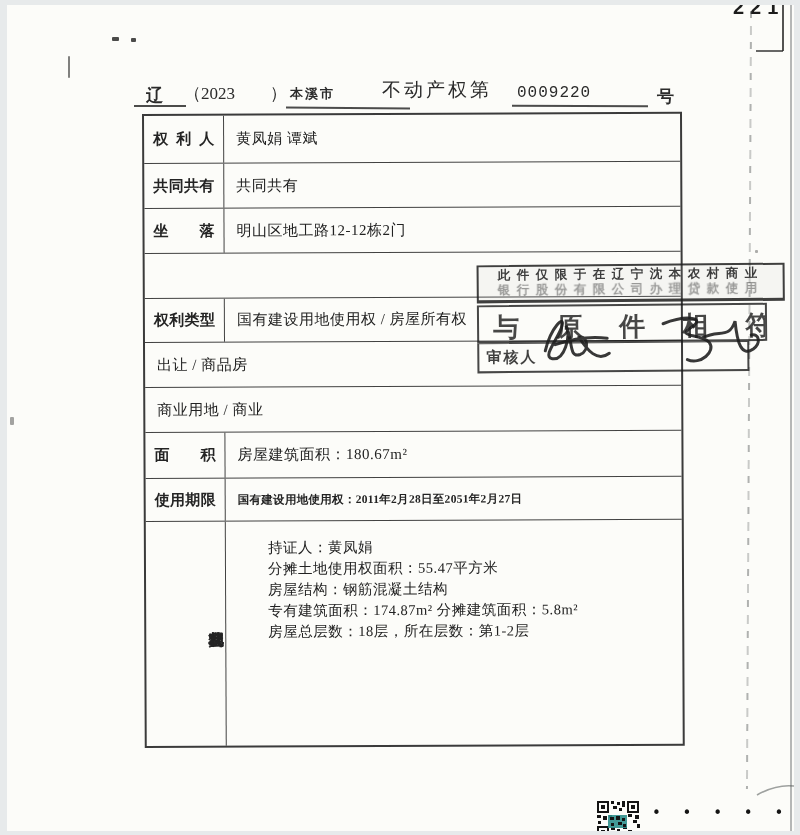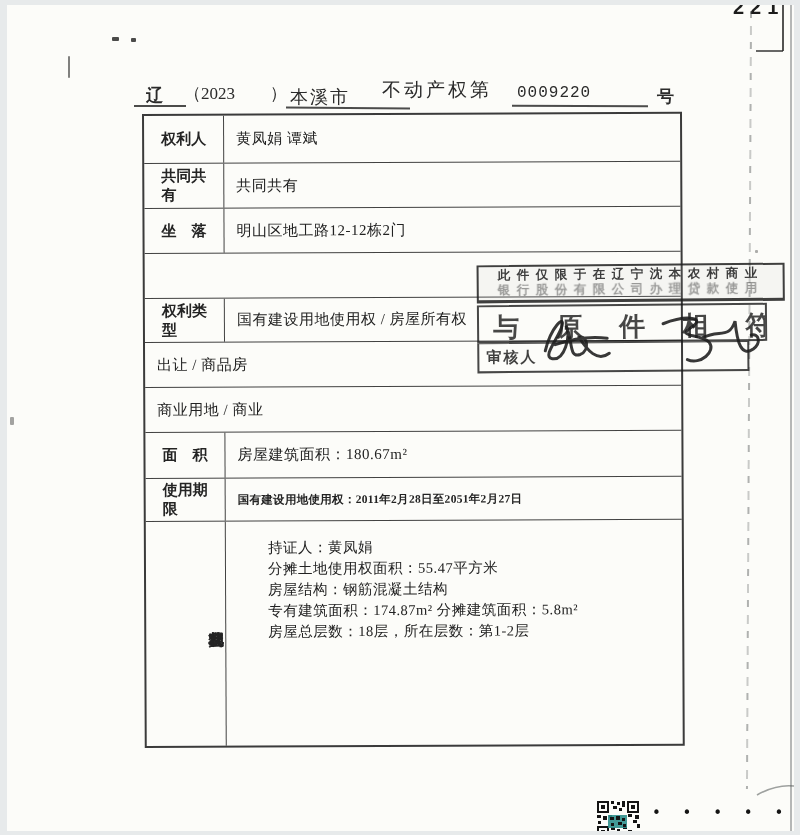--- a/index.html
+++ b/index.html
@@ -29,40 +29,40 @@
     transform:rotate(.3deg);
   }
   .edge-line{position:absolute;left:783px;top:0;width:2px;height:831px;background:rgba(95,100,100,.45);}
   .speck{position:absolute;background:rgba(30,30,30,.8);border-radius:1px;}
   .curl{position:absolute;left:748px;top:770px;}
   
   .hdr{position:absolute;white-space:nowrap;}
   .hdr-province{left:139px;top:79px;font-size:17px;font-weight:bold;letter-spacing:1px;}
   .hdr-year{left:177px;top:77px;font-size:17px;}
   .hdr-paren2{left:263px;top:77px;font-size:17px;}
-  .hdr-city{left:283px;top:80px;font-size:18px;font-weight:normal;letter-spacing:2px;text-align:right;}
+  .hdr-city{left:283px;top:80px;font-size:13px;font-weight:bold;letter-spacing:2px;text-align:right;}
   .hdr-prefix{left:375px;top:72px;font-size:19px;font-weight:normal;letter-spacing:3px;}
   .hdr-number{left:510px;top:79px;font-size:16px;letter-spacing:1px;font-family:Liberation Mono, monospace;}
   .hdr-suffix{left:650px;top:80px;font-size:17px;font-weight:bold;}
   .hline{position:absolute;height:1.5px;background:rgba(45,45,45,.85);}
   .ul1{left:127px;top:100px;width:52px;}
   .ul2{left:279px;top:102px;width:124px;transform:rotate(.4deg);}
   .ul3{left:505px;top:100px;width:136px;transform:rotate(.3deg);}
   
   .cert-table{
     position:absolute;left:135px;top:109px;width:540px;height:634px;
     border:2px solid #3b3b3b;box-sizing:border-box;
     transform:rotate(-.25deg);transform-origin:top left;
     display:flex;flex-direction:column;background:transparent;
   }
   .trow{display:flex;border-bottom:1.5px solid #424242;box-sizing:border-box;}
   .trow:last-child{border-bottom:none;flex:1;}
   .tlabel{
     width:80px;flex:none;border-right:1.5px solid #424242;box-sizing:border-box;
-    display:flex;align-items:center;padding:0 17px;
+    display:flex;align-items:center;padding:0 9px;
   }
   .tlabel span{
     display:block;width:100%;font-size:15px;font-weight:600;color:#242424;
     text-align:justify;text-align-last:justify;letter-spacing:0;
   }
   .trow.small-label .tlabel span{font-size:11.5px;}
   .tvalue{
     flex:1;display:flex;align-items:center;padding-left:12px;
     font-size:15px;color:#222;letter-spacing:.5px;white-space:nowrap;
   }

